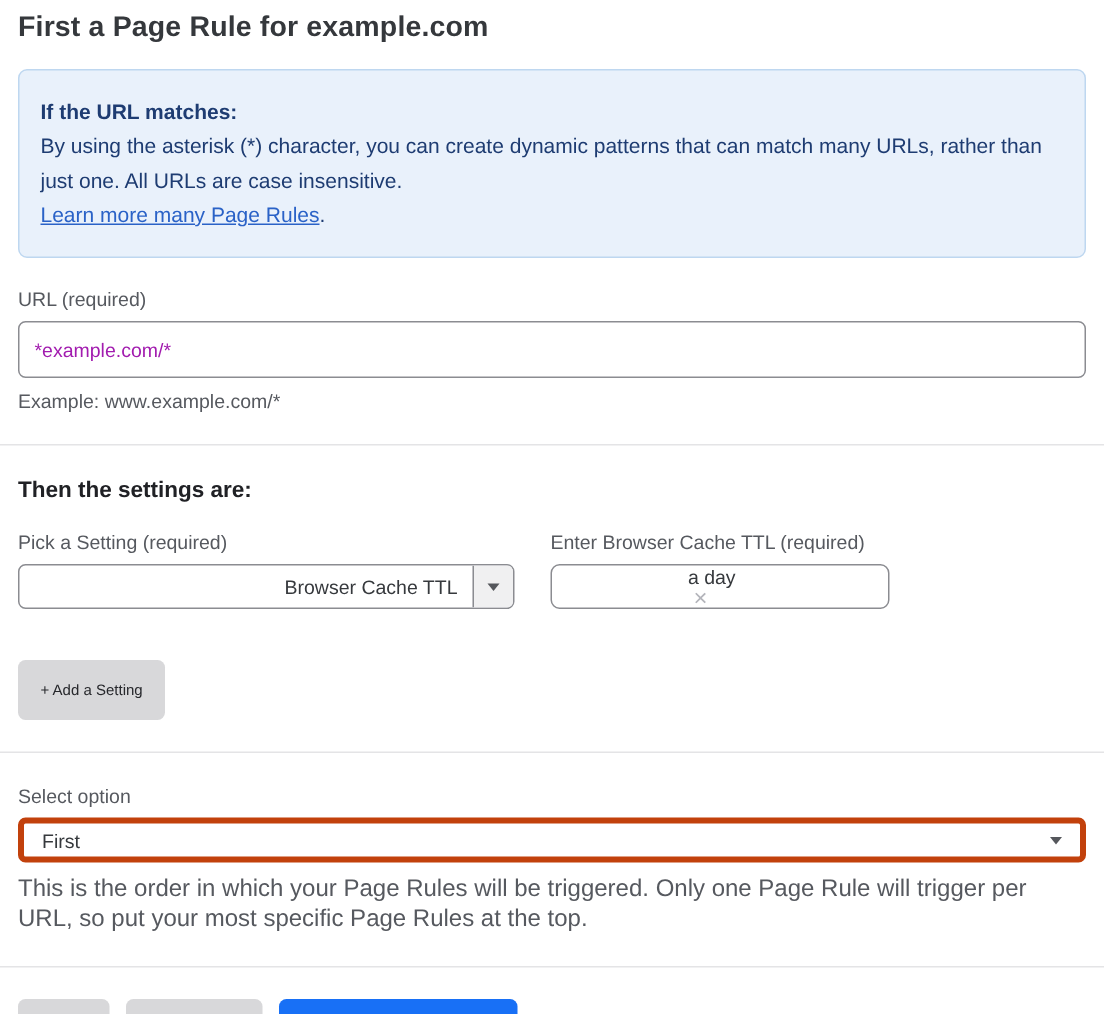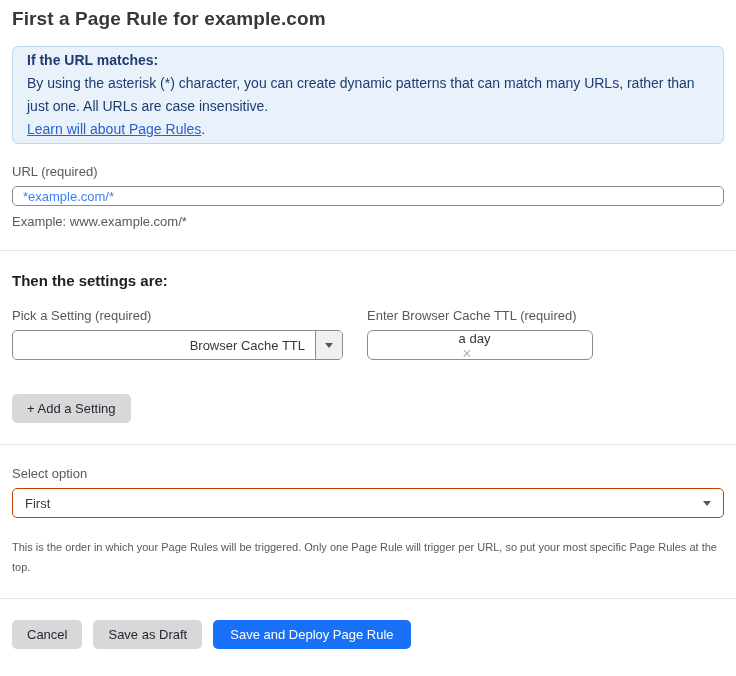--- a/index.html
+++ b/index.html
@@ -11,32 +11,32 @@
   }
   .container { padding:8px 12px 0 12px; }
 
   .page-title {
     font-size:19px; font-weight:700; color:#35383c;
     margin:0 0 16px 0; letter-spacing:0.1px;
   }
 
   .info-box {
     background:#e9f1fb; border:1px solid #bed7f0; border-radius:6px;
-    padding:2px 14px; font-size:14px; line-height:23px; color:#1e3c72;
+    padding:16px 14px; font-size:14px; line-height:23px; color:#1e3c72;
     margin-bottom:20px;
   }
   .info-heading { font-weight:700; }
   .info-link { color:#2a62c7; text-decoration:underline; cursor:pointer; }
   .info-link-suffix { color:#1e3c72; }
 
   .field-label { display:block; font-size:13px; color:#56595f; margin:0 0 7px 0; }
 
   .text-input {
     width:100%; height:20px; border:1px solid #8b8c91; border-radius:5px;
-    padding:0 10px; font-size:13px; color:#3b82f6; background:#fff;
+    padding:18px 10px; font-size:13px; color:#a21caf; background:#fff;
     font-family:"Liberation Sans", sans-serif; outline:none;
   }
   .hint { font-size:13px; color:#56595f; margin-top:8px; }
 
   .divider { border:0; border-top:1px solid #e4e4e6; margin:21px -12px; }
 
   .section-heading { font-size:15px; font-weight:700; color:#202125; margin:0 0 19px 0; }
 
   .settings-row { display:flex; gap:24px; }
   .col-pick { width:331px; }
@@ -57,47 +57,47 @@
     width:0; height:0; display:inline-block;
     border-left:4px solid transparent; border-right:4px solid transparent;
     border-top:5px solid #55575c;
   }
   .combo { border-radius:6px; padding-right:11px;flex-direction:column; }
   .clear-x {
     color:#b4b5bb; font-size:16px; line-height:1; margin-right:15px; cursor:pointer;
   }
 
   .btn {
-    height:29px; border:none; border-radius:5px; font-size:13px;
+    height:40px; border:none; border-radius:5px; font-size:10px;
     font-family:"Liberation Sans", sans-serif; padding:0 15px;
     background:#d8d8da; color:#27282c; cursor:pointer;
   }
   .btn-primary { background:#1870f6; color:#ffffff; padding:0 17px; }
   .add-btn { margin-top:34px; }
 
   .select-full {
-    height:30px; border:1px solid #c2410c; border-radius:5px;
+    height:30px; border:4px solid #c2410c; border-radius:5px;
     display:flex; align-items:center; justify-content:space-between;
     padding:0 12px; font-size:13px; color:#36393d; background:#fff; cursor:pointer;
   }
-  .help-text { font-size:11px; color:#56595f; line-height:20px; margin-top:19px; }
+  .help-text { font-size:16px; color:#56595f; line-height:20px; margin-top:8px; }
 
   .actions-row { display:flex; gap:11px; margin-top:15px; }
 </style>
 </head>
 <body>
 
 <div class="container">
 
   <h1 class="page-title">First a Page Rule for example.com</h1>
 
   <div class="info-box">
     <div class="info-heading">If the URL matches:</div>
     <div>By using the asterisk (*) character, you can create dynamic patterns that can match many URLs, rather than just one. All URLs are case insensitive.</div>
-    <div><a class="info-link">Learn will about Page Rules</a><span class="info-link-suffix">.</span></div>
+    <div><a class="info-link">Learn more many Page Rules</a><span class="info-link-suffix">.</span></div>
   </div>
 
   <label class="field-label">URL (required)</label>
   <input class="text-input" type="text" value="*example.com/*" style="">
   <div class="hint">Example: www.example.com/*</div>
 
   <hr class="divider">
 
   <h2 class="section-heading">Then the settings are:</h2>
 

